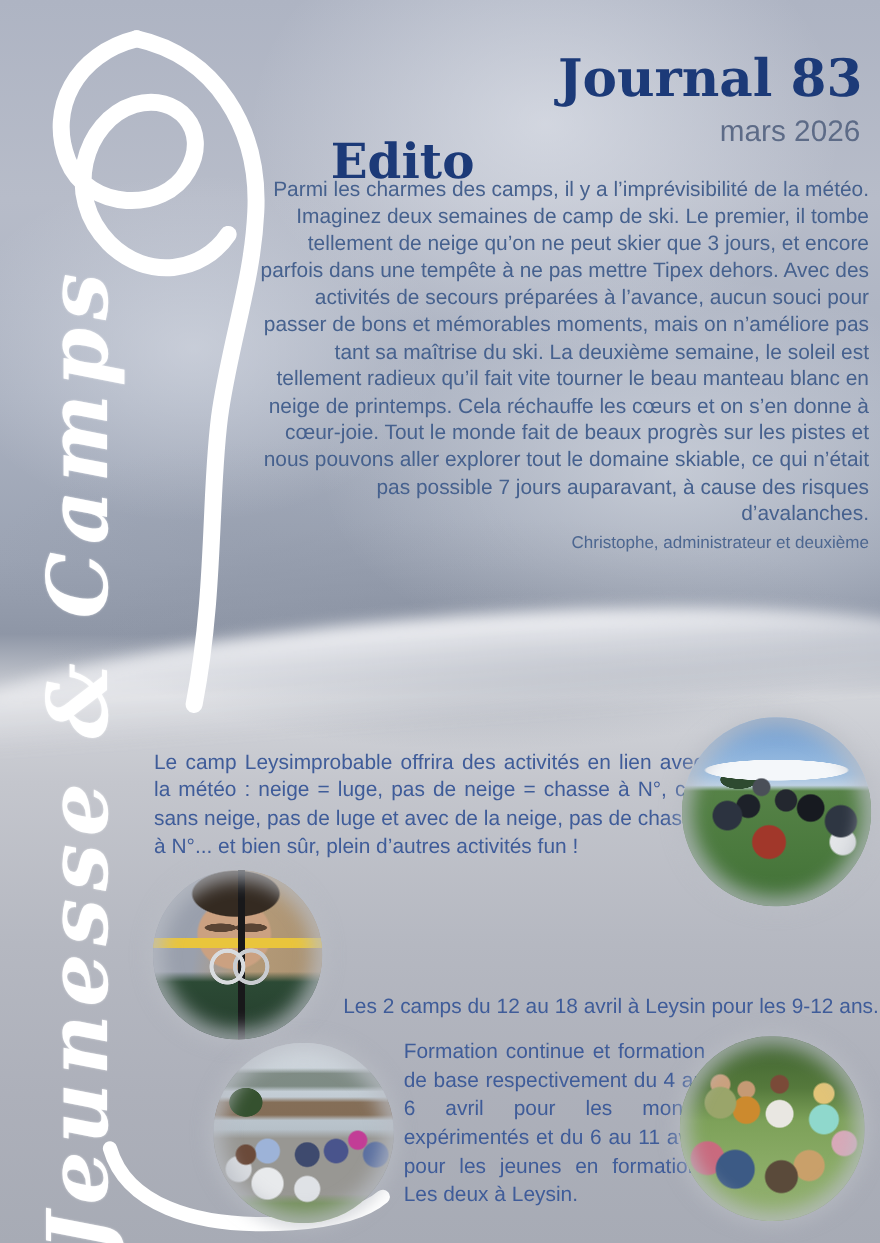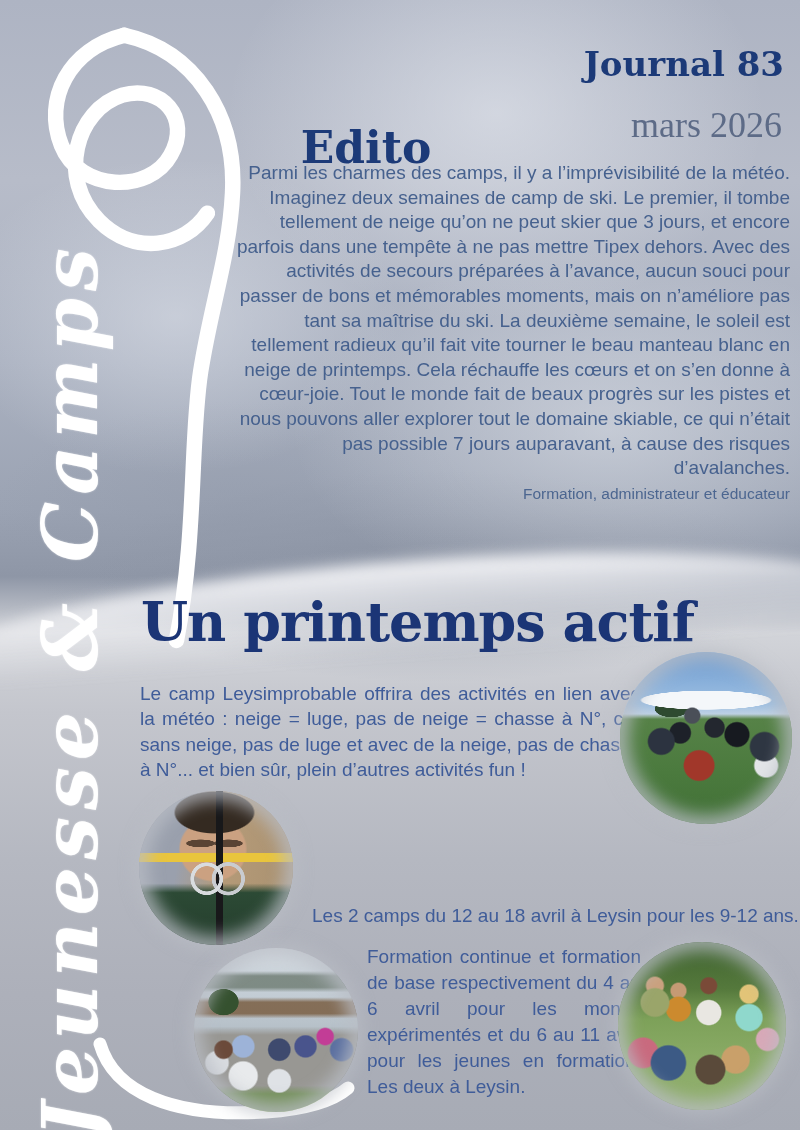--- a/index.html
+++ b/index.html
@@ -25,23 +25,23 @@
   .swash{position:absolute;left:86px;top:1030px;width:270px;height:100px;}
   .logo-vertical{
     position:absolute;left:26px;top:1138px;width:840px;
     transform:rotate(-90deg);transform-origin:0 0;
     font-family:"DejaVu Serif",serif;font-style:italic;font-weight:bold;
     font-size:76px;letter-spacing:7px;color:#ffffff;white-space:nowrap;
     text-shadow:0 0 2px rgba(255,255,255,0.6);
   }
   .masthead-title{
     position:absolute;top:44px;right:16px;
-    font-family:"DejaVu Serif",serif;font-weight:bold;font-size:34px;color:#1c3a78;
+    font-family:"DejaVu Serif",serif;font-weight:bold;font-size:47px;color:#1c3a78;
   }
-  .masthead-date{position:absolute;top:104px;right:18px;font-size:36px;color:#5d6b87;font-family:Liberation Serif, serif;}
+  .masthead-date{position:absolute;top:104px;right:18px;font-size:27px;color:#5d6b87;}
   .edito-heading{
     position:absolute;top:122px;left:286px;width:160px;text-align:center;
     font-family:"DejaVu Serif",serif;font-weight:bold;font-size:44px;color:#1c3a78;
   }
   .edito-body{
     position:absolute;top:161px;left:228px;width:562px;text-align:right;
     font-size:19px;line-height:24.6px;color:#46618e;
   }
   .edito-body p{margin:0;}
   .edito-signature{font-size:15.5px;margin-top:1px !important;color:#4c6690;}
@@ -139,24 +139,23 @@
   </svg>
 
   <div class="logo-vertical">Jeunesse &amp; Camps</div>
 
   <div class="masthead-title">Journal 83</div>
   <div class="masthead-date">mars 2026</div>
 
   <div class="edito-heading">Edito</div>
   <div class="edito-body">
     <p>Parmi les charmes des camps, il y a l’imprévisibilité de la météo. Imaginez deux semaines de camp de ski. Le premier, il tombe tellement de neige qu’on ne peut skier que 3 jours, et encore parfois dans une tempête à ne pas mettre Tipex dehors. Avec des activités de secours préparées à l’avance, aucun souci pour passer de bons et mémorables moments, mais on n’améliore pas tant sa maîtrise du ski. La deuxième semaine, le soleil est tellement radieux qu’il fait vite tourner le beau manteau blanc en neige de printemps. Cela réchauffe les cœurs et on s’en donne à cœur-joie. Tout le monde fait de beaux progrès sur les pistes et nous pouvons aller explorer tout le domaine skiable, ce qui n’était pas possible 7 jours auparavant, à cause des risques d’avalanches.</p>
-    <p class="edito-signature">Formation, administrateur et éducateur</p>
+    <p class="edito-signature">Christophe, administrateur et deuxième</p>
   </div>
 
-  <div class="spring-heading">Un printemps actif</div>
 
   <p class="para para-camp">Le camp Leysimprobable offrira des activités en lien avec la météo : neige = luge, pas de neige = chasse à N°, car sans neige, pas de luge et avec de la neige, pas de chasse à N°... et bien sûr, plein d’autres activités fun !</p>
 
   <div class="photo photo-teens"></div>
 
   <div class="photo photo-magic"></div>
   <p class="para para-dates">Les 2 camps du 12 au 18 avril à Leysin pour les 9-12 ans.</p>
 
   <div class="photo photo-village"></div>
   <p class="para para-formation">Formation continue et formation de base respectivement du 4 au 6 avril pour les monos expérimentés et du 6 au 11 avril pour les jeunes en formation. Les deux à Leysin.</p>

